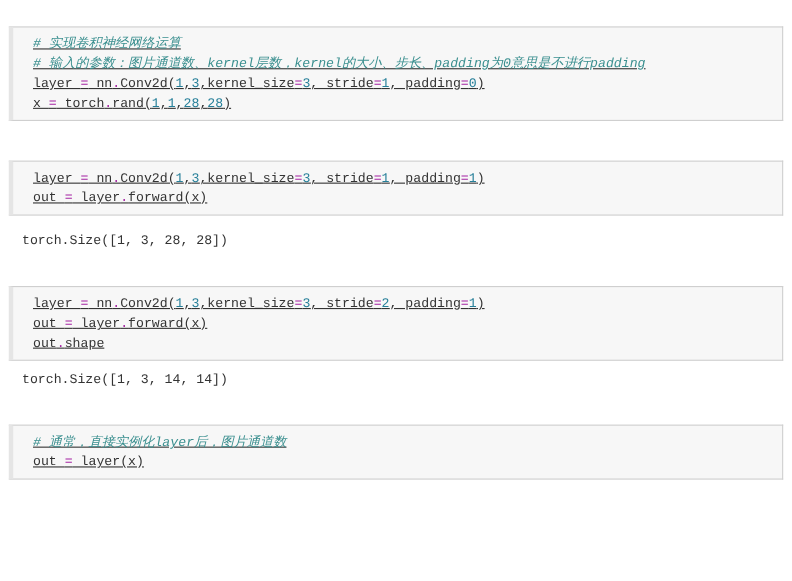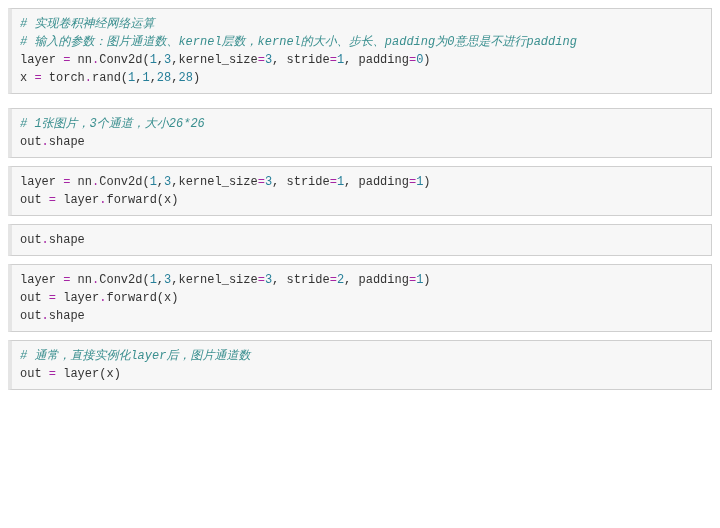--- a/index.html
+++ b/index.html
@@ -9,24 +9,25 @@
     font-family: Consolas, Monaco, "Courier New", monospace;
     font-size: 12px;
     line-height: 1.5;
     color: #333;
     position: relative;
   }
   .cell-input {
     border: 1px solid #cfcfcf;
     border-left: 4px solid #e5e5e5;
     background: #f7f7f7;
-    padding: 6px 8px;
-    margin: 0 0 2px 0;
+    padding: 6px 18px;
+    margin: 16px 0 2px 0;
     white-space: pre;
     overflow-x: auto;
+    text-decoration: underline;
   }
   .cell-output {
     padding: 6px 8px 10px 12px;
     white-space: pre;
     color: #333;
   }
   .gap { height: 6px; }
   .cm { color: #3a8f8f; font-style: italic; }
   .op { color: #a626a4; }
   .num { color: #267f99; }
@@ -35,28 +36,27 @@
 </head>
 <body>
 
 <div id="notebook">
     <div class="cell-input"><span class="cm"># 实现卷积神经网络运算</span>
 <span class="cm"># 输入的参数：图片通道数、kernel层数，kernel的大小、步长、padding为0意思是不进行padding</span>
 <span class="id">layer </span><span class="op">=</span><span class="id"> nn</span><span class="op">.</span><span class="id">Conv2d(</span><span class="num">1</span><span class="id">,</span><span class="num">3</span><span class="id">,kernel_size</span><span class="op">=</span><span class="num">3</span><span class="id">, stride</span><span class="op">=</span><span class="num">1</span><span class="id">, padding</span><span class="op">=</span><span class="num">0</span><span class="id">)</span>
 <span class="id">x </span><span class="op">=</span><span class="id"> torch</span><span class="op">.</span><span class="id">rand(</span><span class="num">1</span><span class="id">,</span><span class="num">1</span><span class="id">,</span><span class="num">28</span><span class="id">,</span><span class="num">28</span><span class="id">)</span></div>
     <div class="gap"></div>
     <div class="gap"></div>
-    <div class="cell-input"><span class="cm"># 1张图片，3个通道，大小26*26</span>
-<span class="id">out</span><span class="op">.</span><span class="id">shape</span></div>
     <div class="gap"></div>
     <div class="cell-input"><span class="id">layer </span><span class="op">=</span><span class="id"> nn</span><span class="op">.</span><span class="id">Conv2d(</span><span class="num">1</span><span class="id">,</span><span class="num">3</span><span class="id">,kernel_size</span><span class="op">=</span><span class="num">3</span><span class="id">, stride</span><span class="op">=</span><span class="num">1</span><span class="id">, padding</span><span class="op">=</span><span class="num">1</span><span class="id">)</span>
 <span class="id">out </span><span class="op">=</span><span class="id"> layer</span><span class="op">.</span><span class="id">forward(x)</span></div>
     <div class="gap"></div>
-    <div class="cell-input"><span class="id">out</span><span class="op">.</span><span class="id">shape</span></div>
+    <div class="cell-output">torch.Size([1, 3, 28, 28])</div>
     <div class="gap"></div>
     <div class="cell-input"><span class="id">layer </span><span class="op">=</span><span class="id"> nn</span><span class="op">.</span><span class="id">Conv2d(</span><span class="num">1</span><span class="id">,</span><span class="num">3</span><span class="id">,kernel_size</span><span class="op">=</span><span class="num">3</span><span class="id">, stride</span><span class="op">=</span><span class="num">2</span><span class="id">, padding</span><span class="op">=</span><span class="num">1</span><span class="id">)</span>
 <span class="id">out </span><span class="op">=</span><span class="id"> layer</span><span class="op">.</span><span class="id">forward(x)</span>
 <span class="id">out</span><span class="op">.</span><span class="id">shape</span></div>
+    <div class="cell-output">torch.Size([1, 3, 14, 14])</div>
     <div class="gap"></div>
     <div class="cell-input"><span class="cm"># 通常，直接实例化layer后，图片通道数</span>
 <span class="id">out </span><span class="op">=</span><span class="id"> layer(x)</span>
 </div>
   </div>
 
 </body></html>

